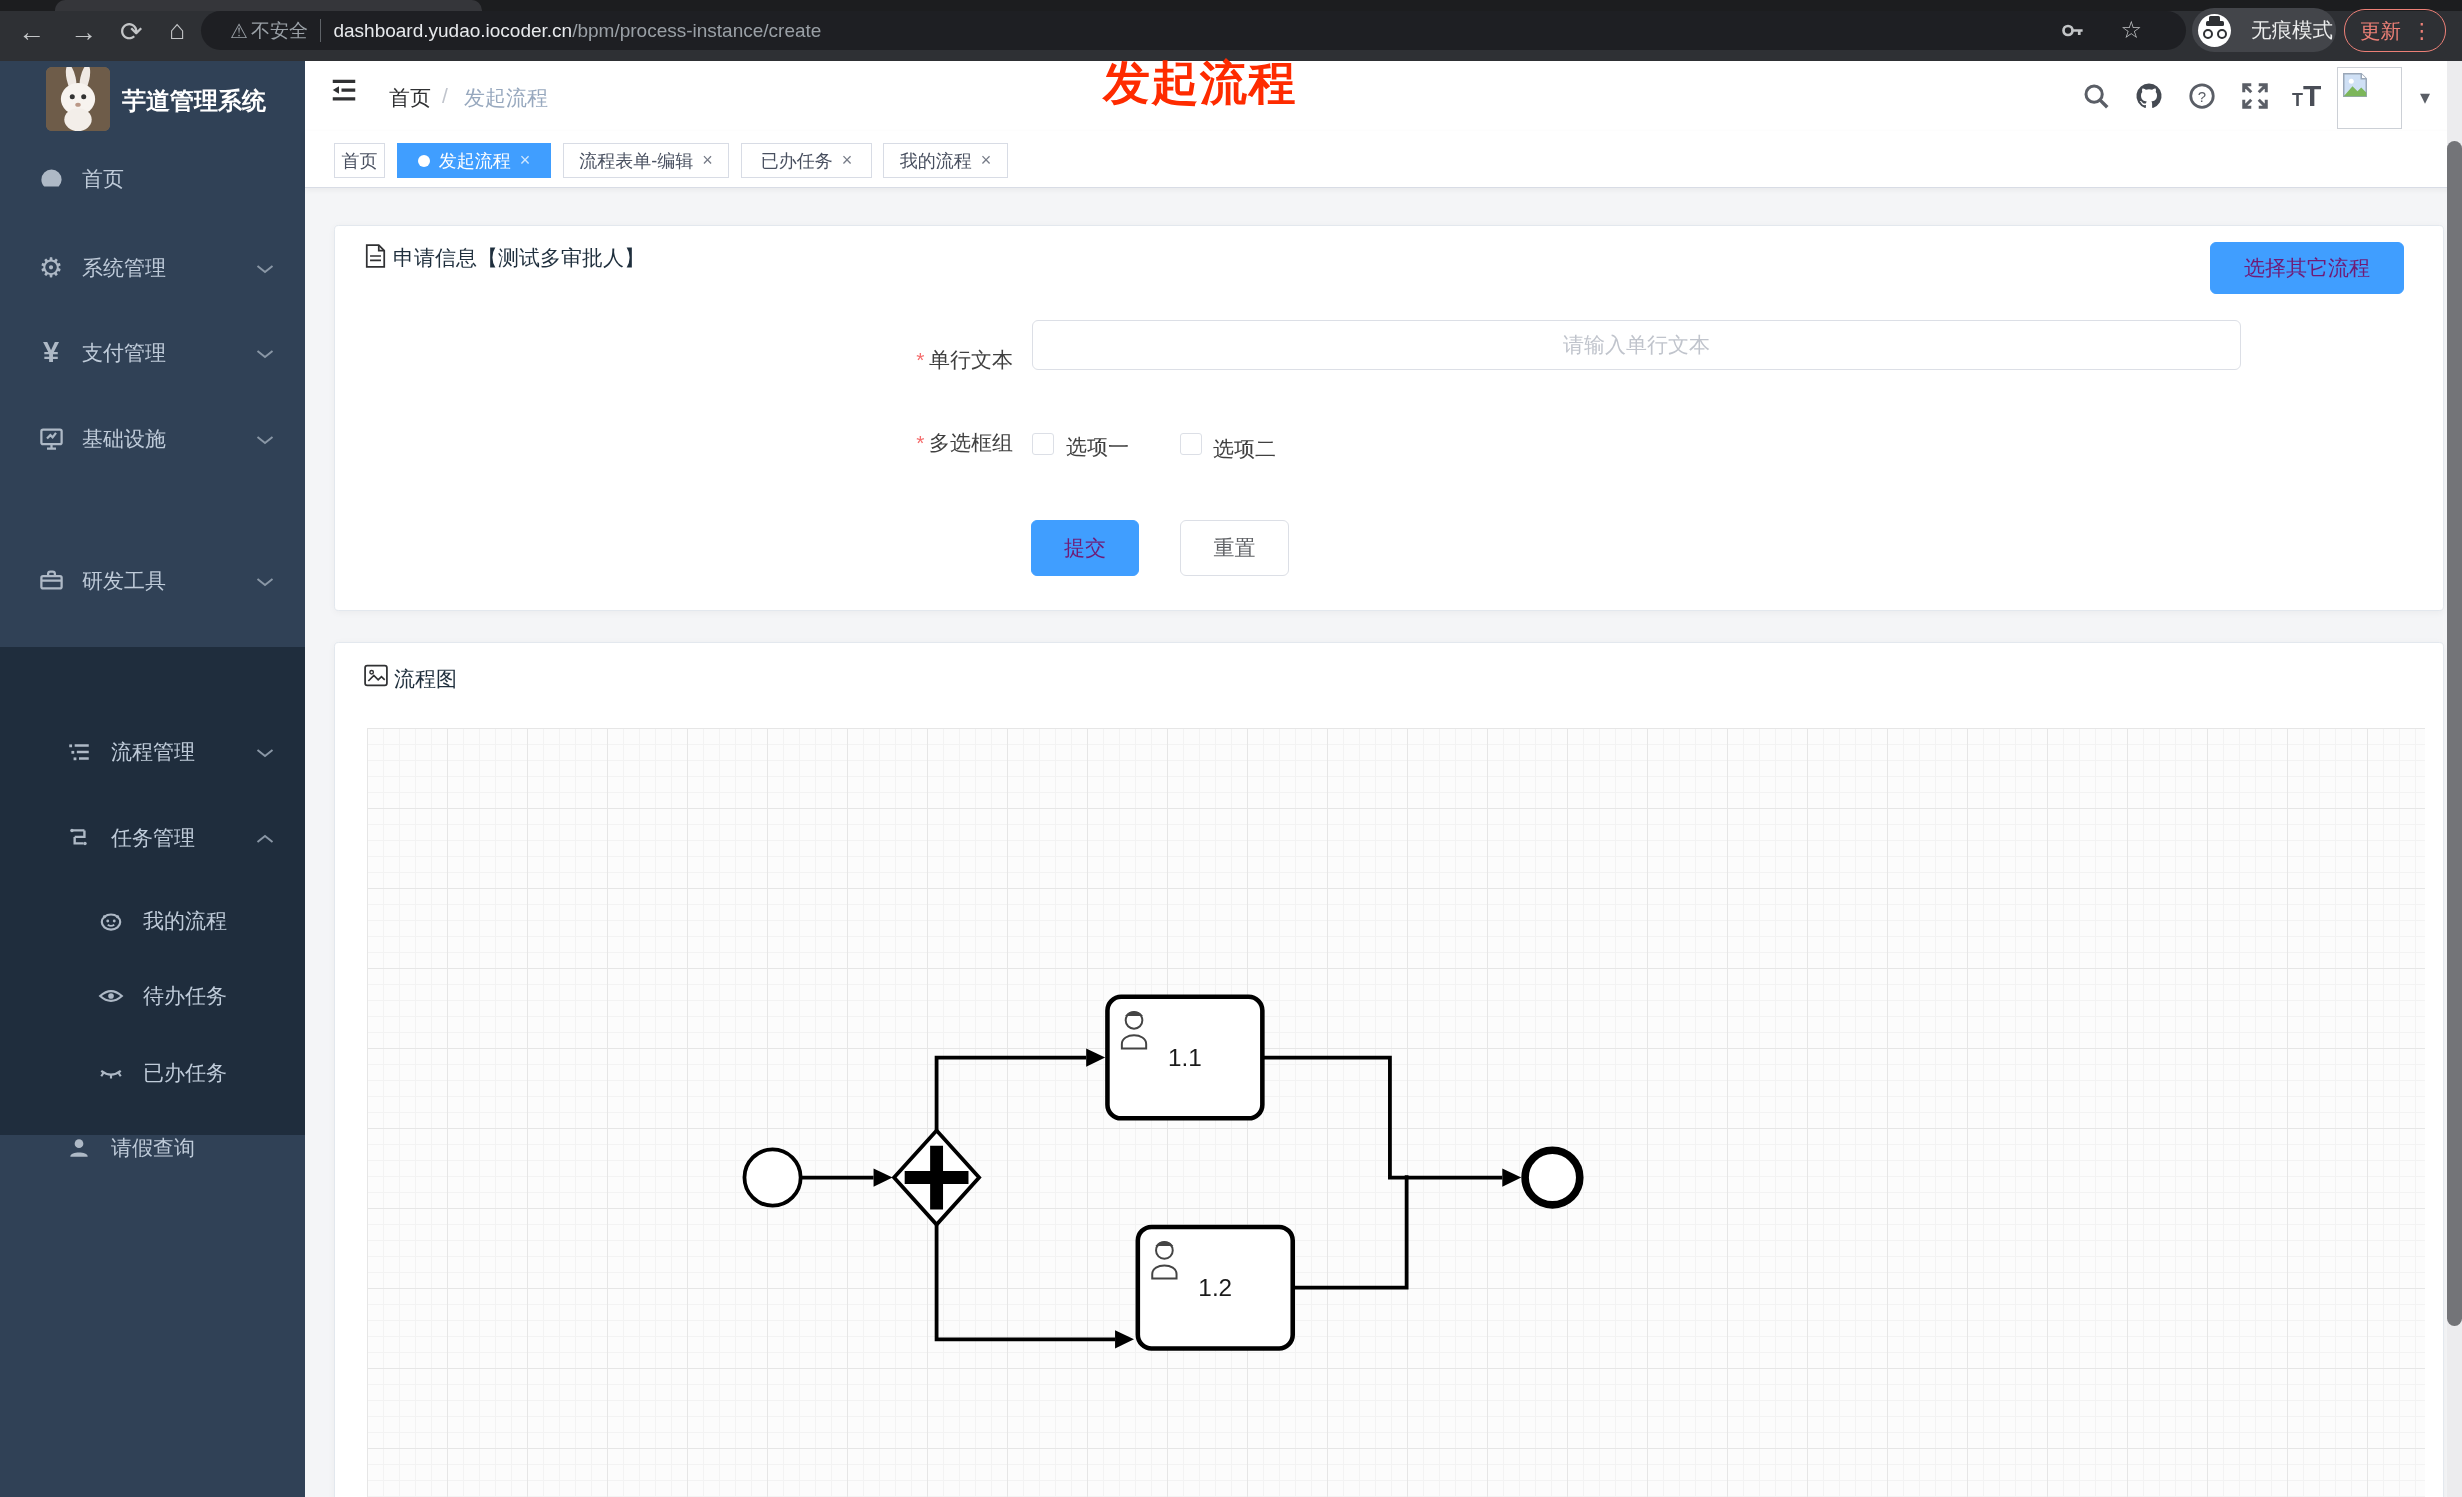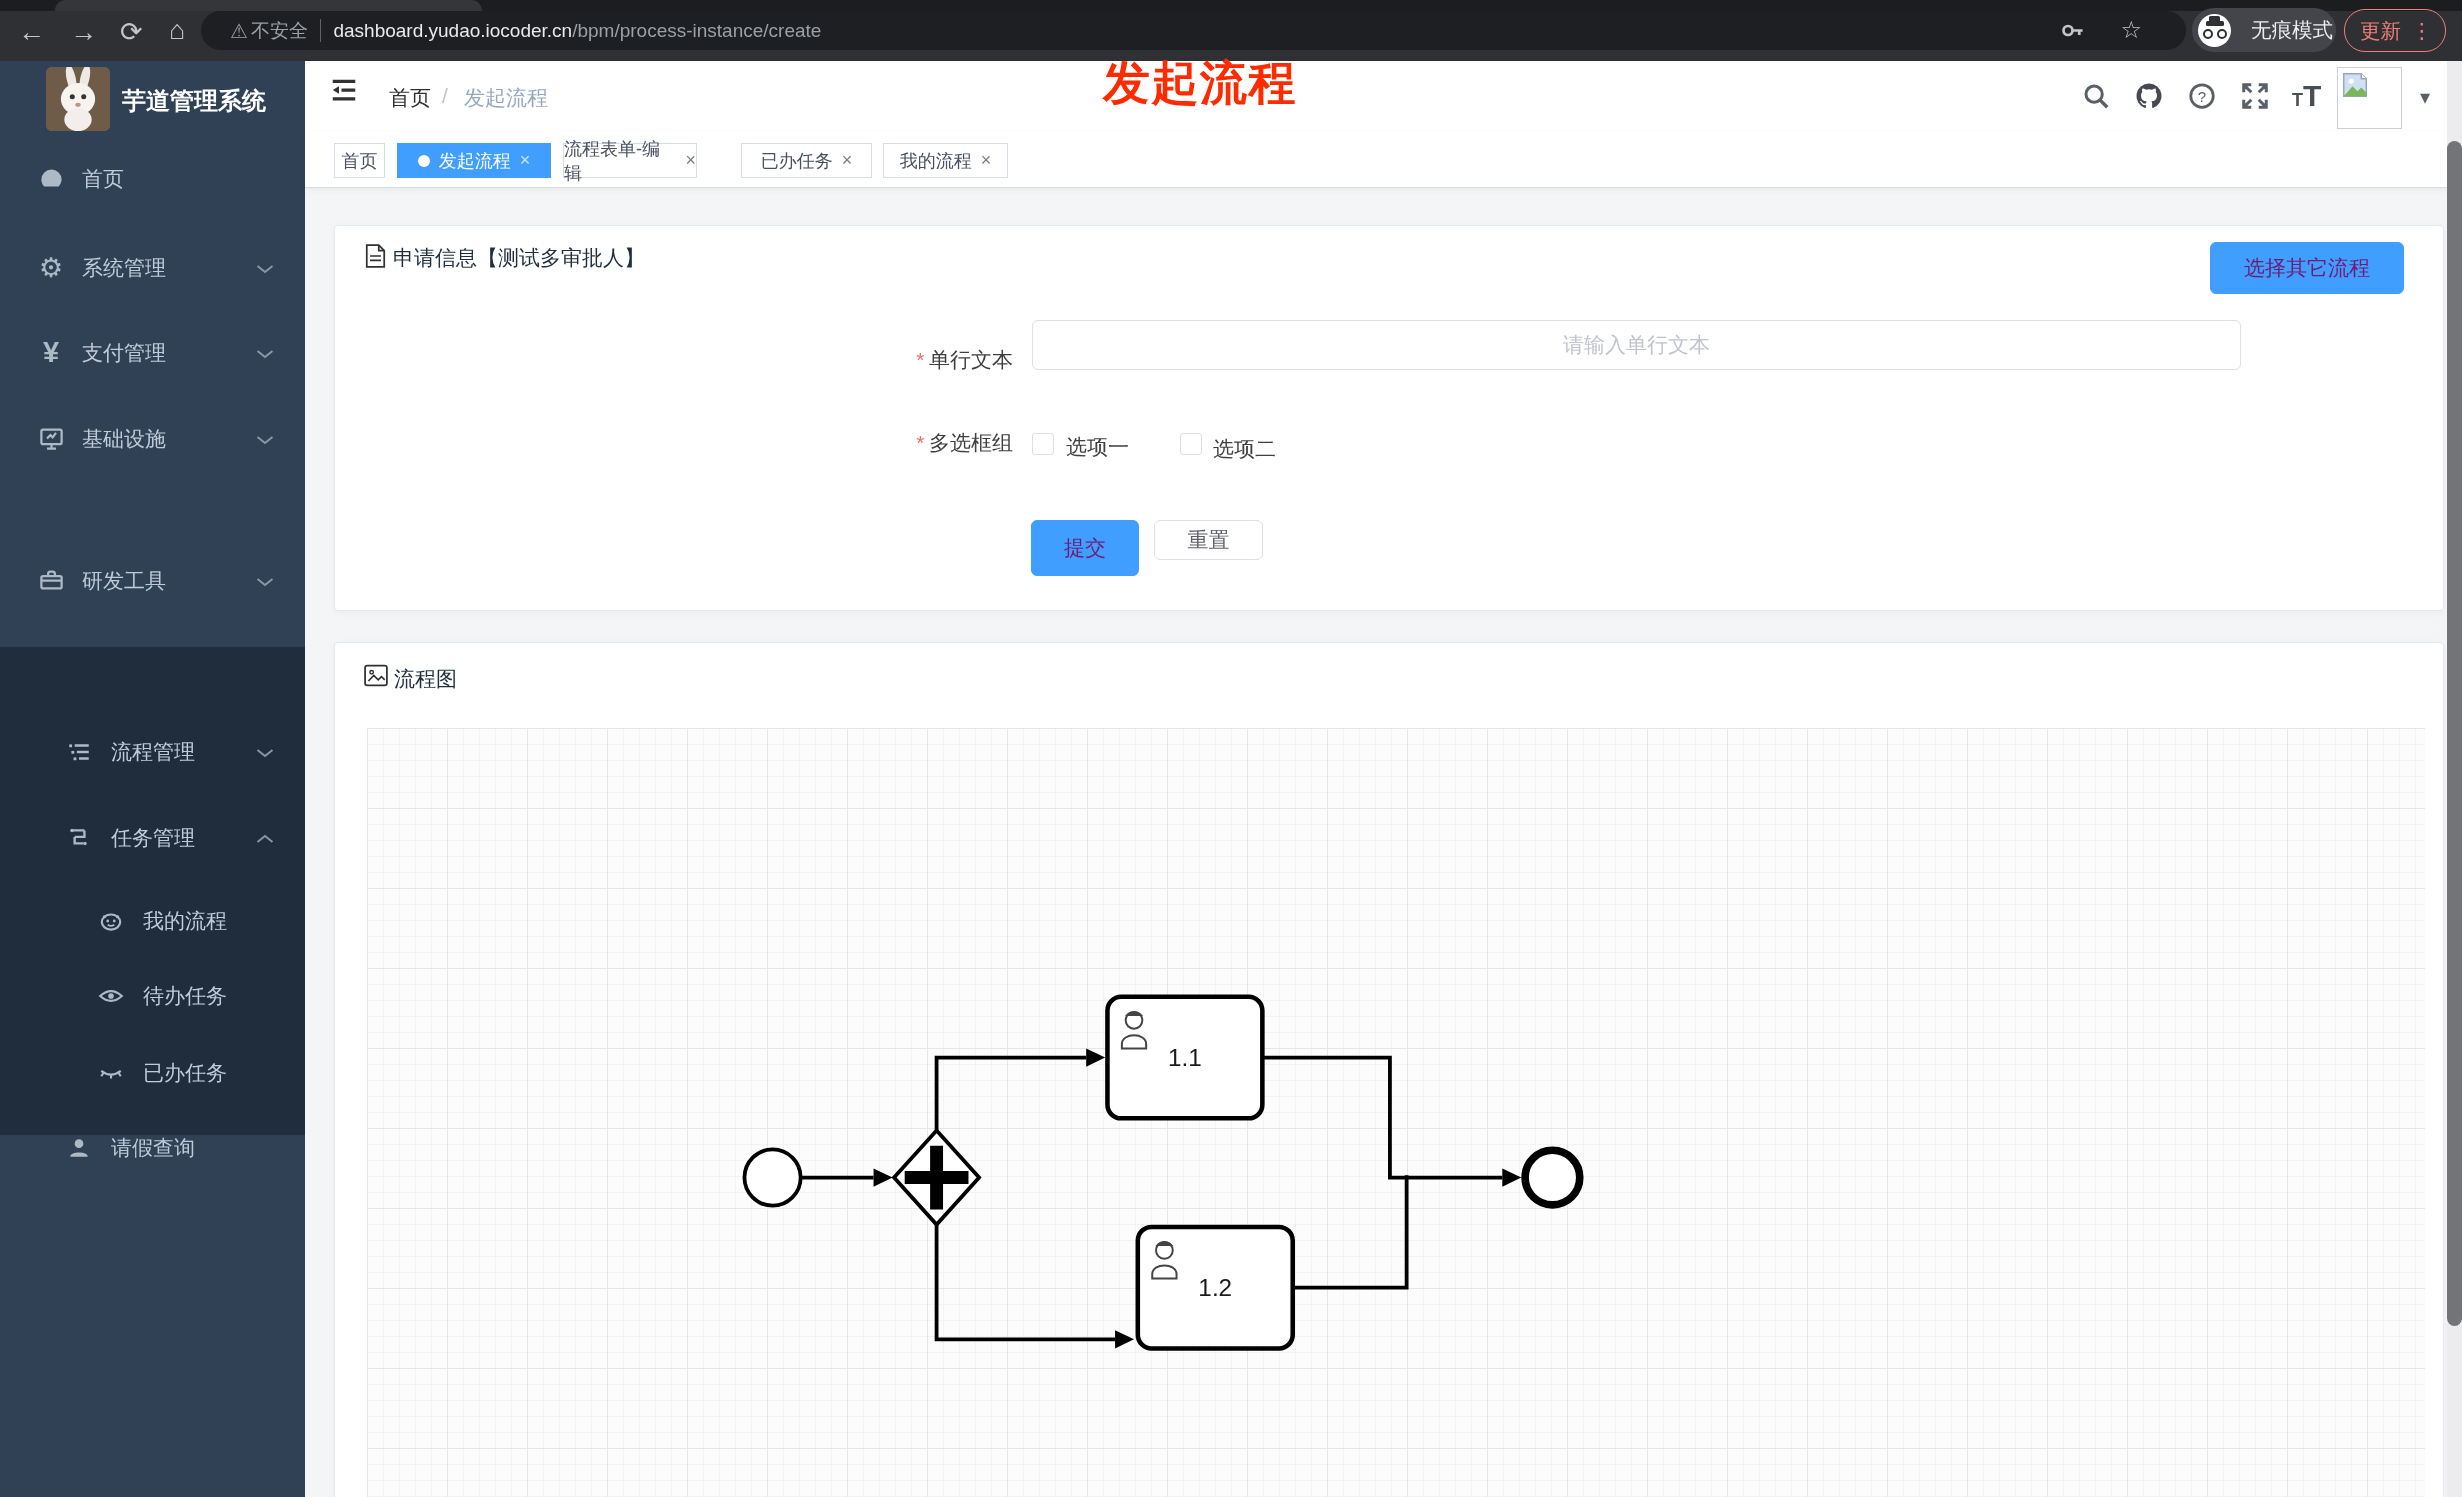--- a/index.html
+++ b/index.html
@@ -291,21 +291,21 @@
 
 <div class="abs" id="tabbar"></div>
 <div class="vtab" style="left:334px;width:51px">
   <span>首页</span>
 </div>
 <div class="vtab active" style="left:397px;width:154px">
   <span class="tabdot"></span>
   <span>发起流程</span>
   <span class="tabx">×</span>
 </div>
-<div class="vtab" style="left:563px;width:134px">
+<div class="vtab" style="left:563px;width:166px">
   <span>流程表单-编辑</span>
   <span class="tabx">×</span>
 </div>
 <div class="vtab" style="left:741px;width:131px">
   <span>已办任务</span>
   <span class="tabx">×</span>
 </div>
 <div class="vtab" style="left:883px;width:125px">
   <span>我的流程</span>
   <span class="tabx">×</span>
@@ -337,21 +337,21 @@
     <span class="flabel">多选框组</span>
   </div>
   <span class="abs cbox" style="left:697px;top:207px"></span>
   <span class="abs flabel" style="left:731px;top:207px">选项一</span>
   <span class="abs cbox" style="left:845px;top:207px"></span>
   <span class="abs flabel" style="left:878px;top:209px">选项二</span>
 
   <div class="abs btn btn-primary" style="left:696px;top:294px;width:108px;height:56px">
     <span>提交</span>
   </div>
-  <div class="abs btn btn-plain" style="left:819px;top:294px;width:109px;height:40px">
+  <div class="abs btn btn-plain" style="left:845px;top:294px;width:109px;height:56px">
     <span>重置</span>
   </div>
 </div>
 
 <div class="abs card" style="left:334px;top:642px;width:2108px;height:987px">
   <span class="abs" style="left:29px;top:21px">
     <svg width="24" height="23" viewBox="0 0 22 20">
         <rect x="1" y="1" width="20" height="18" rx="2" fill="none" stroke="#303133" stroke-width="1.6"></rect>
         <circle cx="7" cy="7" r="1.6" fill="none" stroke="#303133" stroke-width="1.3"></circle>
         <path d="M4 15l5-5 4 4 3-3 3 3" fill="none" stroke="#303133" stroke-width="1.5"></path>

